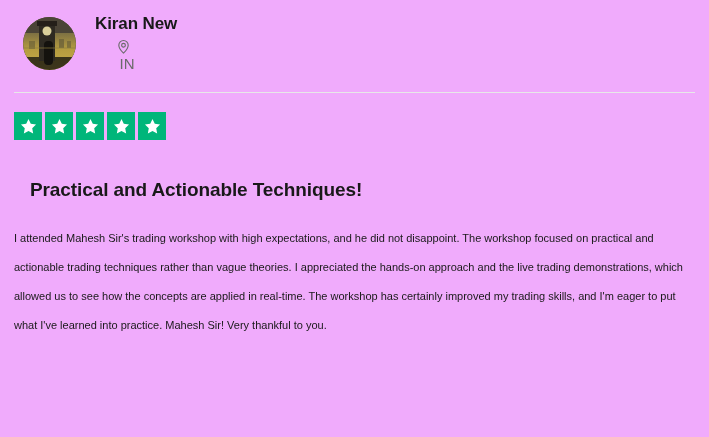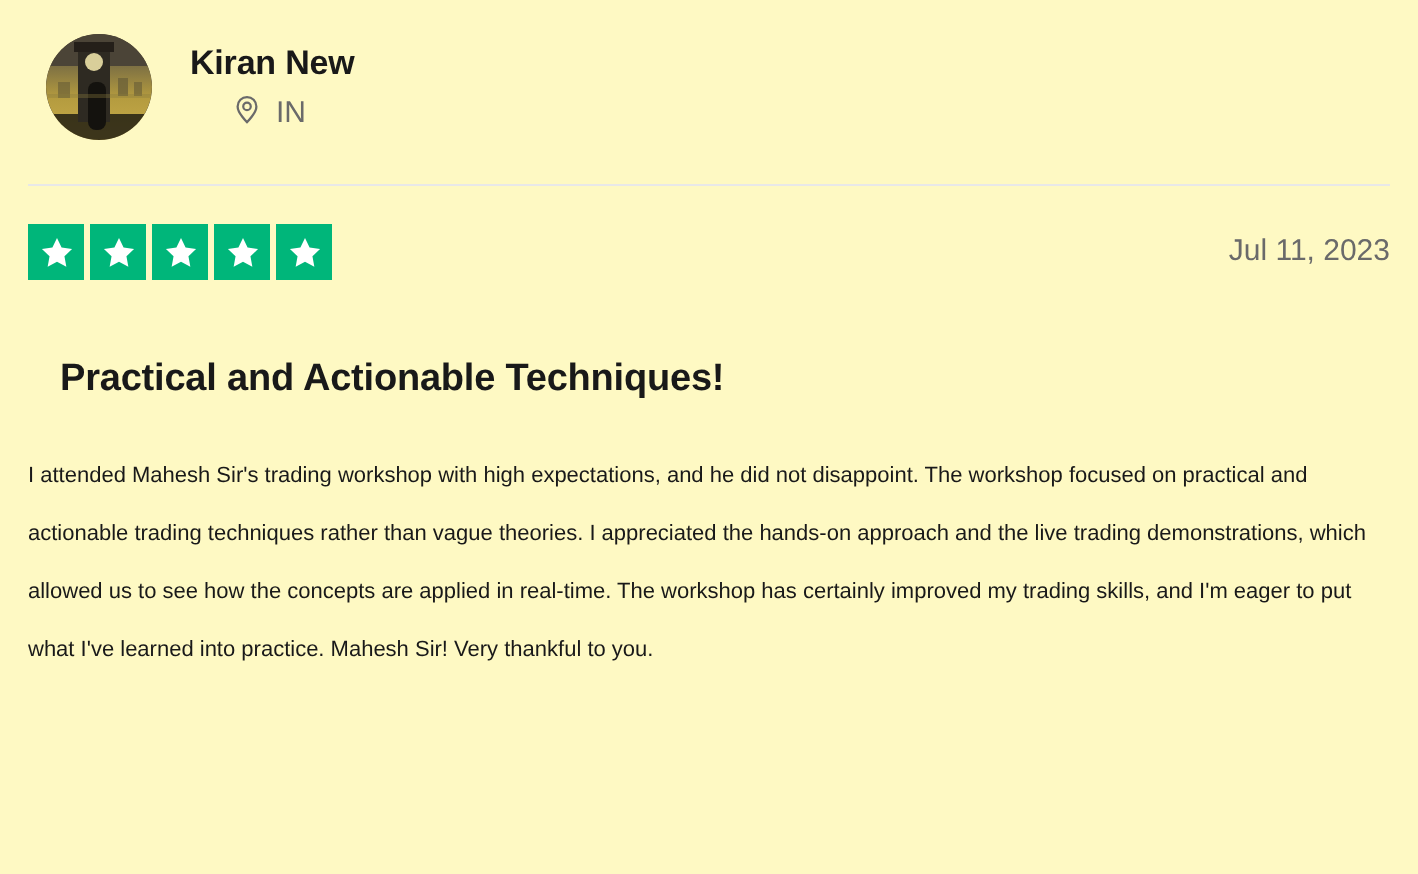--- a/index.html
+++ b/index.html
@@ -13,21 +13,21 @@
     overflow: hidden;
     font-family: "Liberation Sans", sans-serif;
     color: #191919;
     -webkit-font-smoothing: antialiased;
   }
 
   .review-card {
     position: relative;
     width: 709px;
     height: 437px;
-    background: #fef9c3;
+    background: #f0abfc;
     box-sizing: border-box;
   }
 
   
   .consumer-header {
     display: flex;
     align-items: center;
     padding: 17px 0 0 23px;
     height: 53px;
     box-sizing: content-box;
@@ -63,21 +63,23 @@
   .consumer-meta {
     display: flex;
     align-items: center;
     font-size: 15px;
     line-height: 20px;
     color: #6a6a6a;
   }
   .consumer-reviews-count { white-space: nowrap; }
   .consumer-location {
     display: flex;
+    align-items: center;
     margin-left: 21px;
+    flex-direction: column;
   }
   .pin-icon {
     display: inline-flex;
     width: 15px;
     height: 15px;
     margin-right: 7px;
   }
   .pin-icon svg { display: block; }
   .consumer-country { white-space: nowrap; }
 
@@ -225,20 +227,19 @@
         <svg width="19" height="19" viewBox="0 0 24 24" fill="#ffffff">
             <path d="M12 2.5l2.9 6.1 6.6.9-4.8 4.6 1.2 6.6L12 17.6 6.1 20.7l1.2-6.6L2.5 9.5l6.6-.9z"></path>
           </svg>
       </span>
       <span class="star-box" style="background: rgb(0, 182, 122);">
         <svg width="19" height="19" viewBox="0 0 24 24" fill="#ffffff">
             <path d="M12 2.5l2.9 6.1 6.6.9-4.8 4.6 1.2 6.6L12 17.6 6.1 20.7l1.2-6.6L2.5 9.5l6.6-.9z"></path>
           </svg>
       </span>
     </div>
-    <div class="review-date">Jul 11, 2023</div>
   </div>
 
   <h2 class="review-title">Practical and Actionable Techniques!</h2>
 
   <p class="review-body">I attended Mahesh Sir's trading workshop with high expectations, and he did not disappoint. The workshop focused on practical and actionable trading techniques rather than vague theories. I appreciated the hands-on approach and the live trading demonstrations, which allowed us to see how the concepts are applied in real-time. The workshop has certainly improved my trading skills, and I'm eager to put what I've learned into practice. Mahesh Sir! Very thankful to you.</p>
 
 </div>
 
 </body></html>

